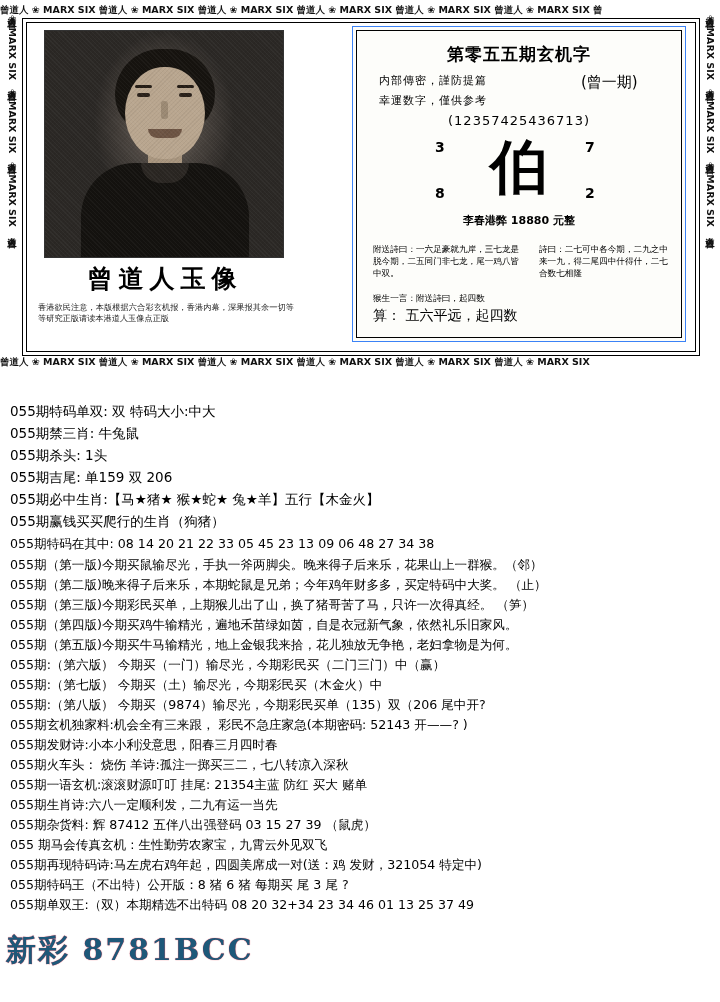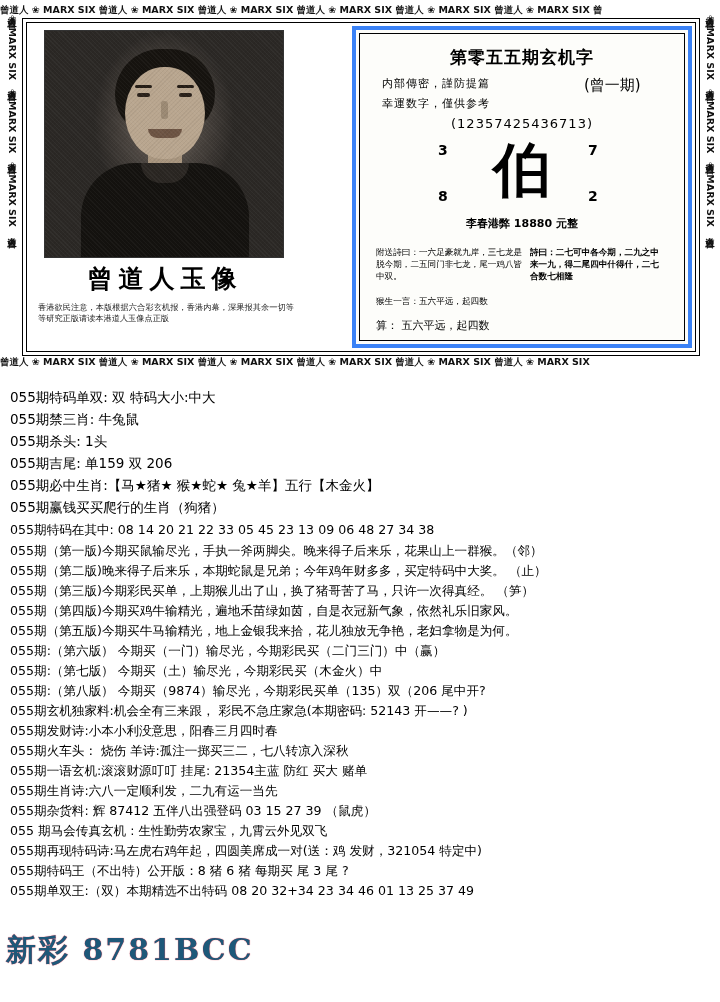--- a/index.html
+++ b/index.html
@@ -75,21 +75,21 @@
   }
   .photo-note{
     position:absolute;left:6px;top:276px;width:256px;
     font-size:8.2px;line-height:11px;color:#222;text-align:justify;
     font-family:"DejaVu Sans","Liberation Sans",sans-serif;
   }
 
   
   .card{
     position:absolute;left:352px;top:26px;width:332px;height:314px;
-    border:4px solid #3b82f6;background:#fdfdfa;
+    border:1px solid #3b82f6;background:#fdfdfa;
   }
   .card:before{content:"";position:absolute;left:3px;top:3px;right:3px;bottom:3px;border:1px solid #000;}
   .card-title{
     position:absolute;left:0;top:16px;width:332px;text-align:center;
     font-family:"DejaVu Serif","Liberation Serif",serif;
     font-size:17px;font-weight:bold;letter-spacing:1px;
   }
   .card-sub1{position:absolute;left:26px;top:46px;font-size:11px;letter-spacing:1px;}
   .card-sub1b{position:absolute;left:228px;top:46px;font-size:15px;}
   .card-sub2{position:absolute;left:26px;top:66px;font-size:11px;letter-spacing:1px;}
@@ -99,26 +99,26 @@
     font-family:"DejaVu Serif","Liberation Serif",serif;
     font-size:58px;font-weight:bold;line-height:68px;
   }
   .corner{position:absolute;font-size:14px;font-weight:bold;}
   .corner.tl{left:82px;top:112px;}
   .corner.tr{left:232px;top:112px;}
   .corner.bl{left:82px;top:158px;}
   .corner.br{left:232px;top:158px;}
   .card-price{position:absolute;left:0;top:186px;width:332px;text-align:center;font-size:11px;font-weight:bold;}
   .poem-l{position:absolute;left:20px;top:216px;width:150px;font-size:8.6px;line-height:12px;}
-  .poem-r{position:absolute;left:174px;top:216px;width:132px;font-size:8.6px;line-height:12px;font-weight:bold;}
+  .poem-r{position:absolute;left:186px;top:216px;width:132px;font-size:8.6px;line-height:12px;}
   .card-foot1{position:absolute;left:20px;top:266px;font-size:8.6px;}
-  .card-foot2{position:absolute;left:20px;top:288px;font-size:11px;}
-
-  
-  .lines{position:absolute;left:0;top:386px;width:624px;}
+  .card-foot2{position:absolute;left:20px;top:280px;font-size:14px;}
+
+  
+  .lines{position:absolute;left:0;top:400px;width:624px;}
   .ln{
     font-size:13.5px;line-height:17px;color:#000;
     padding:2.5px 0 2.5px 10px;white-space:nowrap;
     font-family:"DejaVu Sans","Liberation Sans",sans-serif;
   }
   .ln.sm{font-size:12.6px;}
   .ln.tight{padding-top:1.5px;padding-bottom:1.5px;}
 
   
   .stamp{
@@ -169,21 +169,21 @@
       <div class="card-sub2">幸運数字，僅供参考</div>
       <div class="card-digits">(12357425436713)</div>
       <div class="big-char">伯</div>
       <div class="corner tl">3</div>
       <div class="corner tr">7</div>
       <div class="corner bl">8</div>
       <div class="corner br">2</div>
       <div class="card-price">李春港弊 18880 元整</div>
       <div class="poem-l">附送詩曰：一六足豪就九岸，三七龙是脱今期，二五同门非七龙，尾一鸡八皆中双。</div>
       <div class="poem-r">詩曰：二七可中各今期，二九之中来一九，得二尾四中什得什，二七合数七相隆</div>
-      <div class="card-foot1">猴生一言：五六平远，起四数</div>
+      <div class="card-foot1">猴生一言：附送詩曰，起四数</div>
       <div class="card-foot2">算：  五六平远，起四数</div>
     </div>
   </div>
 
   <div class="lines">
     <div class="ln">055期特码单双:  双   特码大小:中大</div>
     <div class="ln">055期禁三肖:  牛兔鼠</div>
     <div class="ln">055期杀头:  1头</div>
     <div class="ln">055期吉尾:  单159  双  206</div>
     <div class="ln">055期必中生肖:【马★猪★ 猴★蛇★ 兔★羊】五行【木金火】</div>

